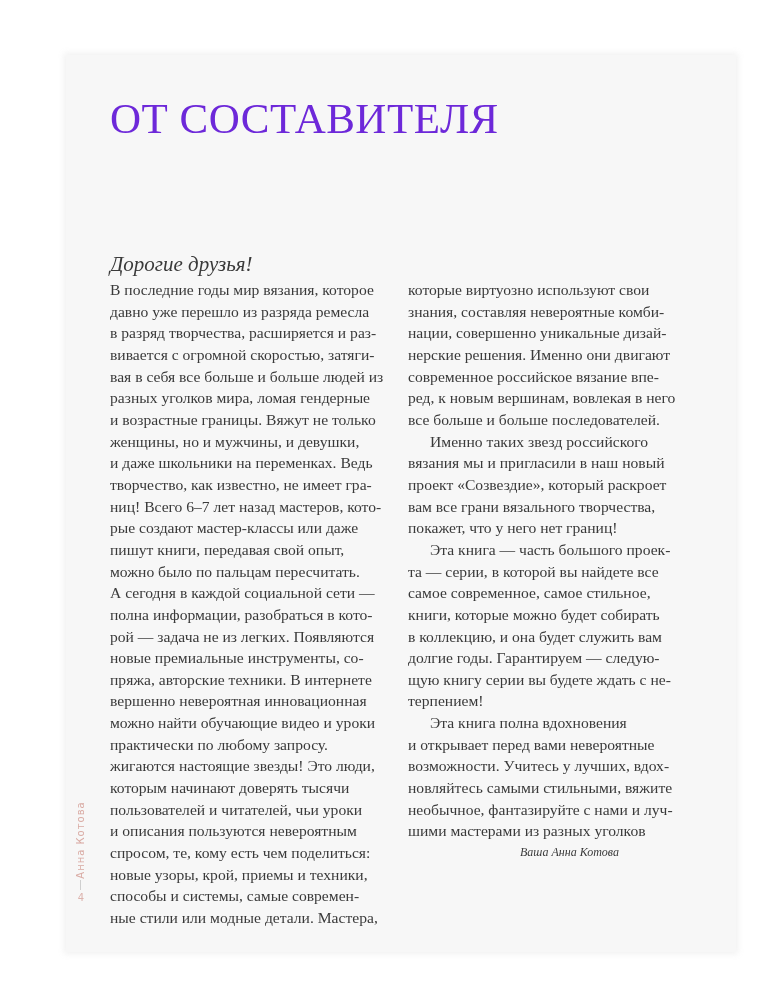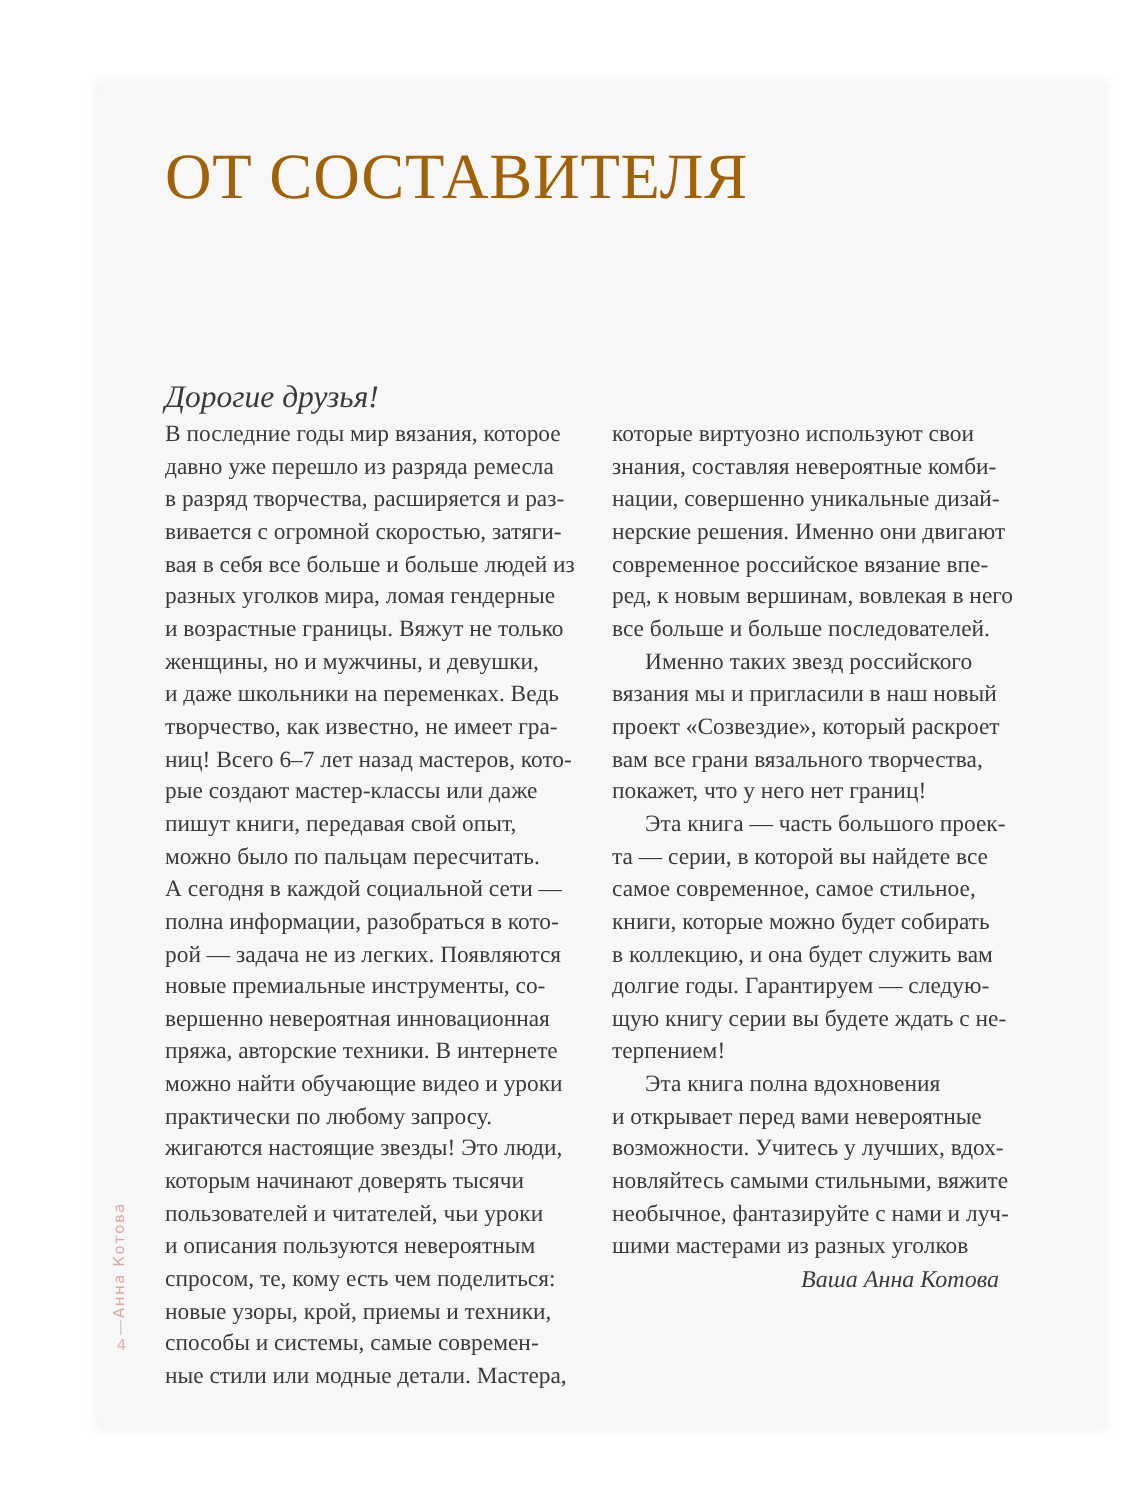--- a/index.html
+++ b/index.html
@@ -5,41 +5,41 @@
   html, body { margin:0; padding:0; background:#ffffff; }
   body { width:762px; height:1000px; position:relative; overflow:hidden; }
   .page {
     position:absolute; left:66px; top:55px; width:670px; height:897px;
     background:#f7f7f7;
     box-shadow: 0 0 6px 2px rgba(240,240,240,0.9);
   }
   .title {
     position:absolute; left:110px; top:94px;
     font-family:"Liberation Serif", "DejaVu Serif", serif;
-    font-size:43px; letter-spacing:0.5px; color:#a16207; font-weight:normal;
+    font-size:43px; letter-spacing:0.5px; color:#6d28d9; font-weight:normal;
     margin:0; white-space:nowrap; line-height:50px;
   }
   .greeting {
     position:absolute; left:110px; top:252px;
     font-family:"Liberation Serif", "DejaVu Serif", serif;
     font-style:italic; font-size:21px; color:#3a3a3a; margin:0;
   }
   .col {
     position:absolute; top:279px;
     font-family:"Liberation Serif", "DejaVu Serif", serif;
     font-size:15.6px; line-height:21.65px; color:#3a3a3a;
   }
   .col-left { left:110px; width:285px; }
   .col-right { left:408px; width:290px; }
   .line { display:block; white-space:nowrap; }
   .indent { padding-left:22px; }
   .signature {
-    position:absolute; left:520px; top:845px; width:160px; text-align:center;
+    position:absolute; left:520px; top:845px; width:160px; text-align:left;
     font-family:"Liberation Serif", "DejaVu Serif", serif;
-    font-style:italic; font-size:16px; color:#3a3a3a; white-space:nowrap;
+    font-style:italic; font-size:12px; color:#3a3a3a; white-space:nowrap;
   }
   .side-author {
     position:absolute; left:70px; top:800px; width:20px; height:80px;
   }
   .side-author span {
     position:absolute; left:10px; top:40px;
     transform: translate(-50%,-50%) rotate(-90deg);
     font-family:"DejaVu Sans", "Liberation Sans", sans-serif;
     font-size:10px; letter-spacing:1px; color:#d9aaa3; white-space:nowrap;
   }
@@ -73,22 +73,22 @@
     <span class="line">и даже школьники на переменках. Ведь</span>
     <span class="line">творчество, как известно, не имеет гра-</span>
     <span class="line">ниц! Всего 6–7 лет назад мастеров, кото-</span>
     <span class="line">рые создают мастер-классы или даже</span>
     <span class="line">пишут книги, передавая свой опыт,</span>
     <span class="line">можно было по пальцам пересчитать.</span>
     <span class="line">А сегодня в каждой социальной сети —</span>
     <span class="line">полна информации, разобраться в кото-</span>
     <span class="line">рой — задача не из легких. Появляются</span>
     <span class="line">новые премиальные инструменты, со-</span>
+    <span class="line">пряжа, авторские техники. В интернете</span>
     <span class="line">вершенно невероятная инновационная</span>
-    <span class="line">пряжа, авторские техники. В интернете</span>
     <span class="line">можно найти обучающие видео и уроки</span>
     <span class="line">практически по любому запросу.</span>
     <span class="line">жигаются настоящие звезды! Это люди,</span>
     <span class="line">которым начинают доверять тысячи</span>
     <span class="line">пользователей и читателей, чьи уроки</span>
     <span class="line">и описания пользуются невероятным</span>
     <span class="line">спросом, те, кому есть чем поделиться:</span>
     <span class="line">новые узоры, крой, приемы и техники,</span>
     <span class="line">способы и системы, самые современ-</span>
     <span class="line">ные стили или модные детали. Мастера,</span>

